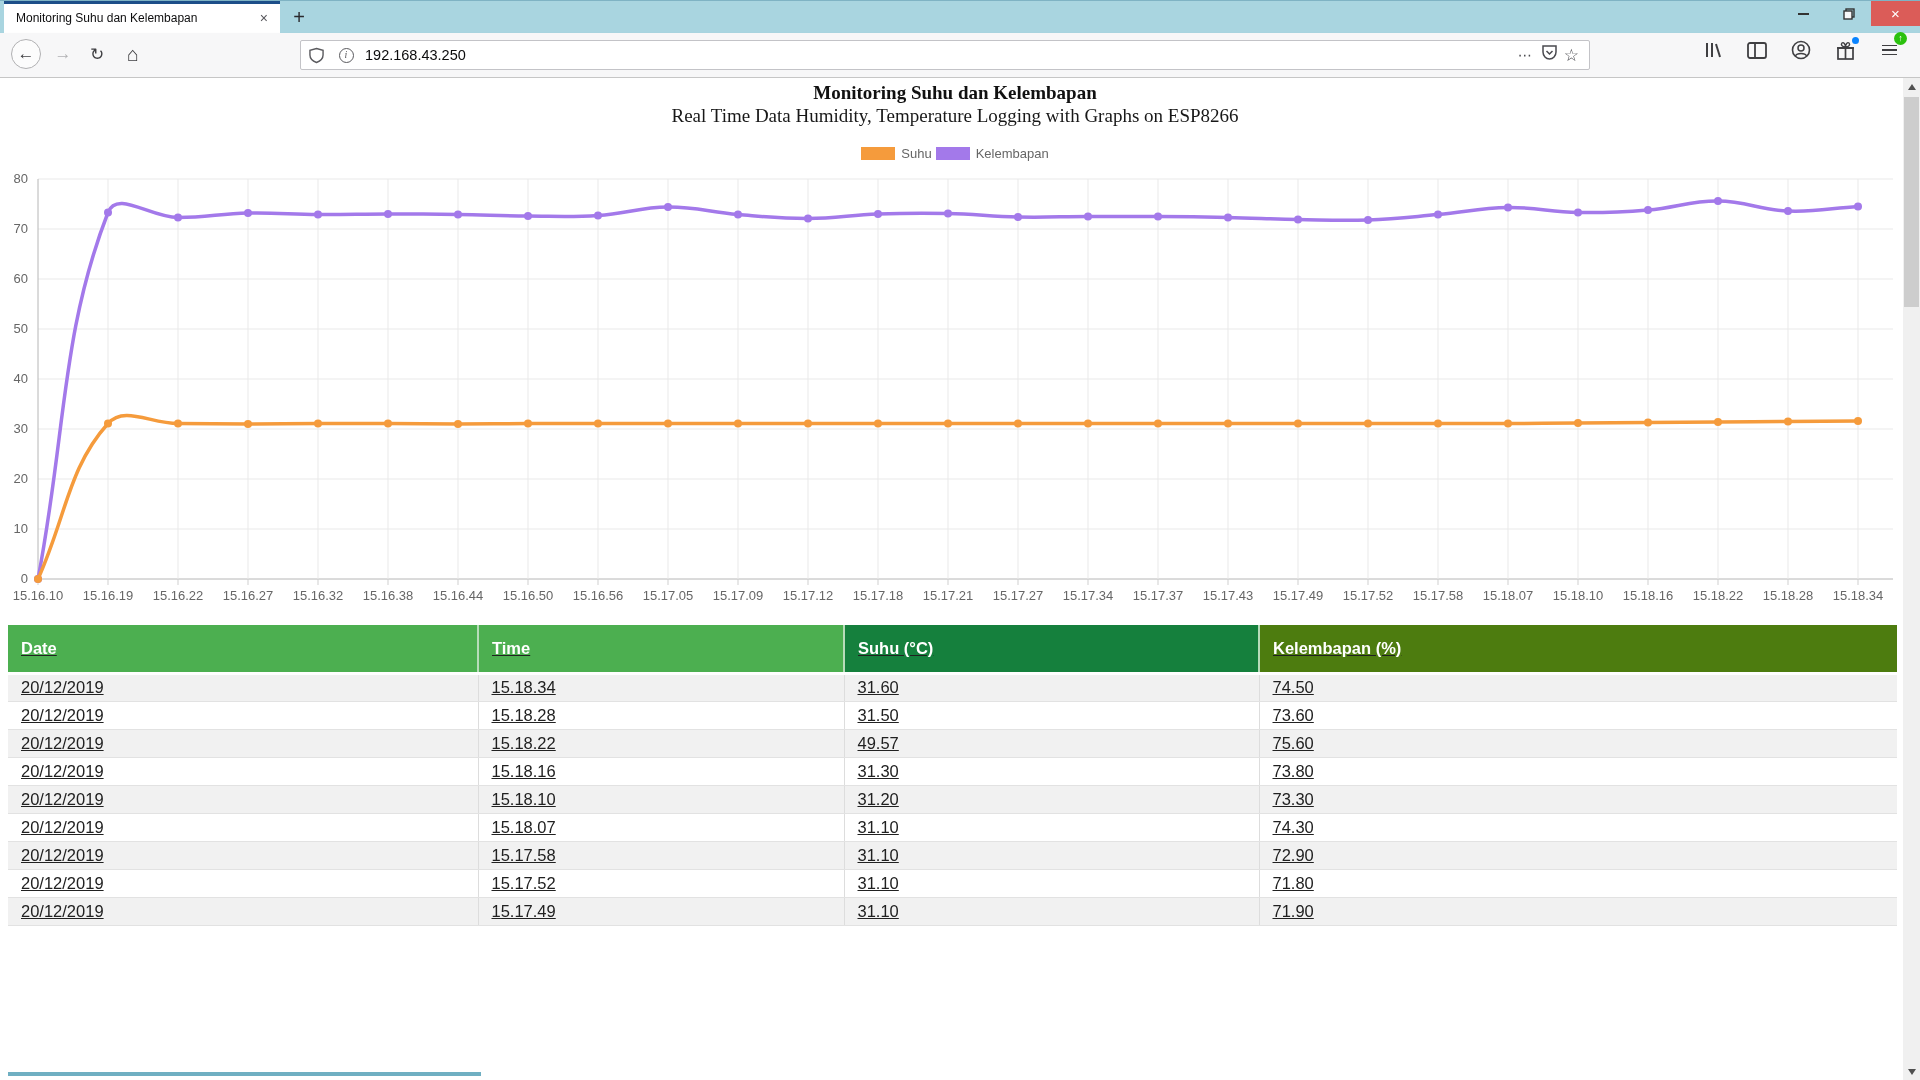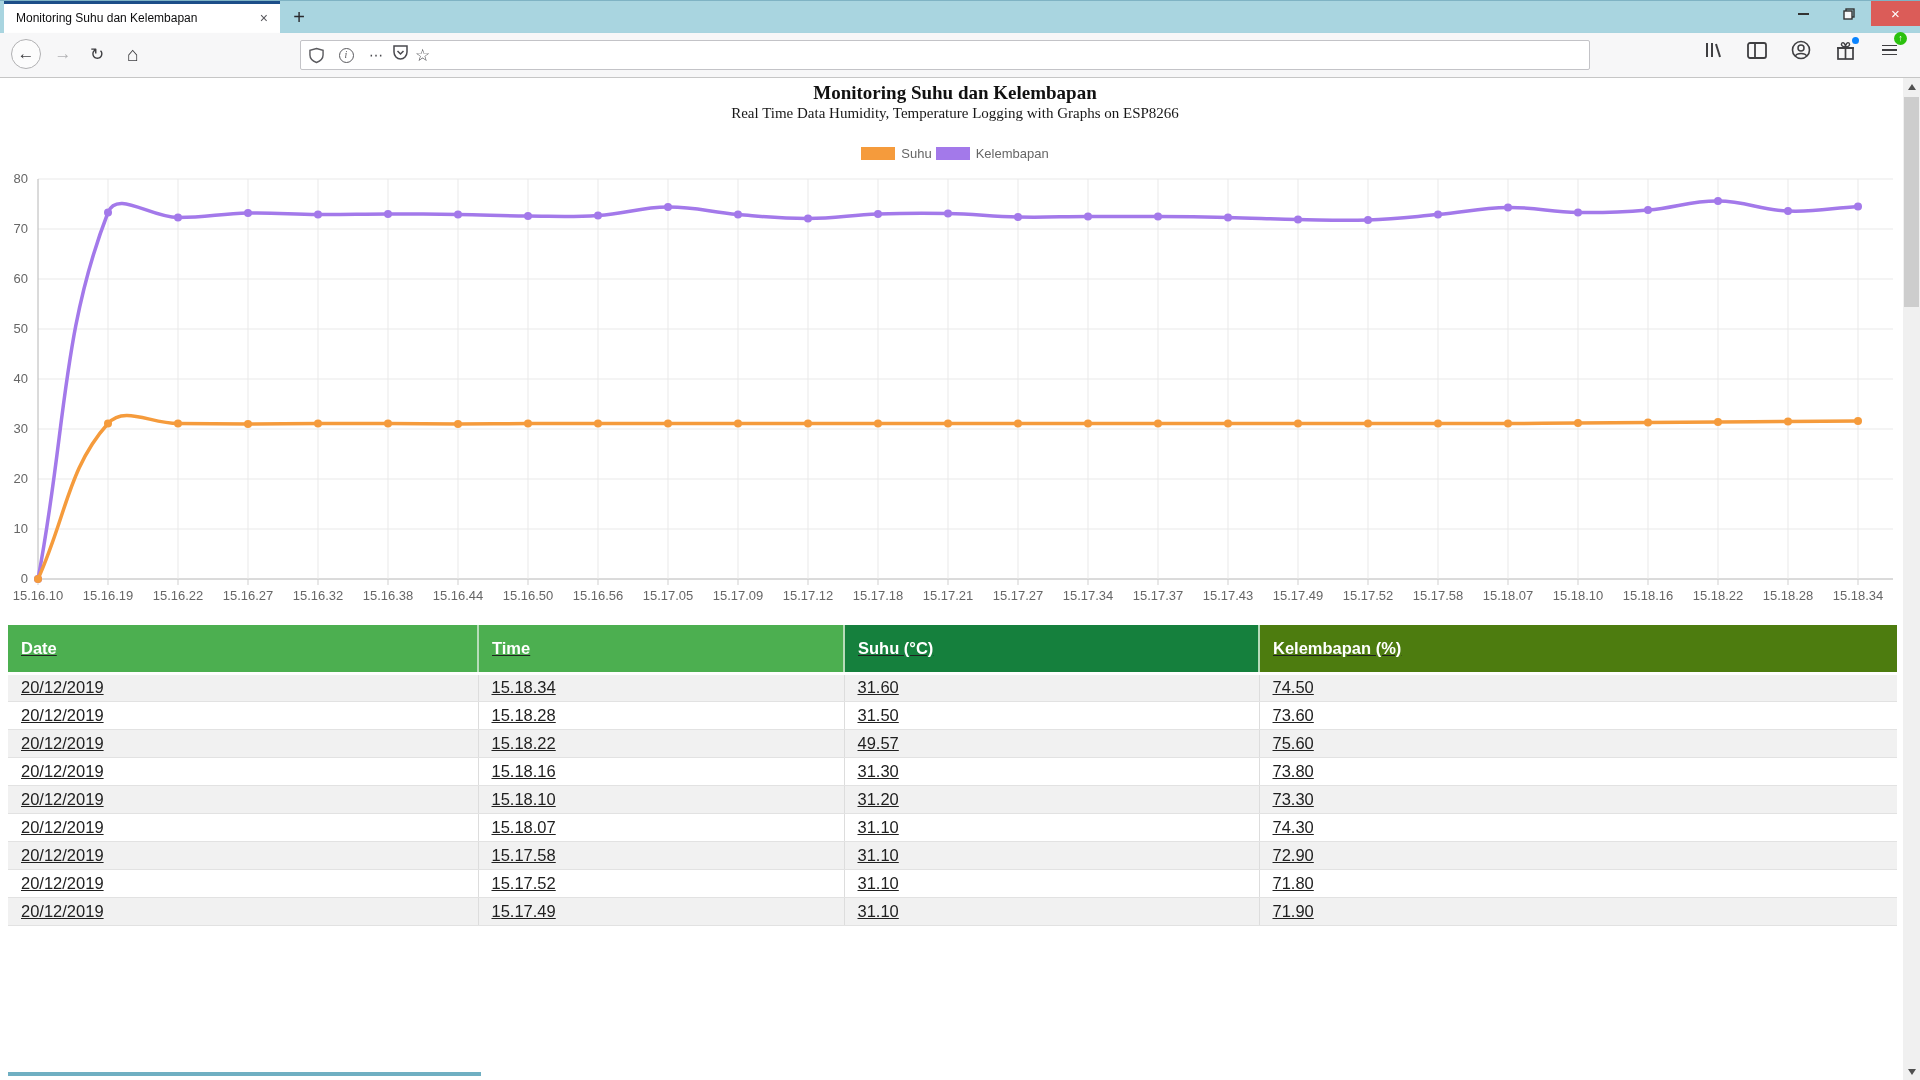--- a/index.html
+++ b/index.html
@@ -44,21 +44,21 @@
   .up-badge { position:absolute; right:-7px; top:-7px; width:13px; height:13px; border-radius:50%;
               background:#2bc10e; color:#fff; font-size:9px; line-height:13px; text-align:center; font-weight:bold; }
   .burger { width:15px; height:11px; display:flex; flex-direction:column; justify-content:space-between; }
   .burger div { height:1.8px; background:#3f3f42; }
 
   
   .content { position:absolute; left:0; top:78px; width:1903px; height:1002px; background:#fff; overflow:hidden; }
   .page-title { position:absolute; left:0; top:4px; width:1910px; text-align:center;
                 font-family:"Liberation Serif", serif; font-weight:bold; font-size:19px; color:#111; }
   .page-subtitle { position:absolute; left:0; top:27px; width:1910px; text-align:center;
-                   font-family:"Liberation Serif", serif; font-size:15px; color:#181818; }
+                   font-family:"Liberation Serif", serif; font-size:19px; color:#181818; }
   .legend { position:absolute; left:0; top:68px; width:1910px; display:flex; justify-content:center;
             align-items:center; gap:4px; }
   .legend-item { display:flex; align-items:center; gap:6px; }
   .swatch { width:34px; height:13px; }
   .legend-label { font-size:13px; color:#666; }
   #chart { position:absolute; left:0; top:90px; }
 
   .table-wrap { position:absolute; left:8px; top:547px; width:1889px; }
   table { border-collapse:collapse; width:1889px; table-layout:fixed;
           font-size:16.5px; color:#212121;text-decoration:underline; }
@@ -123,20 +123,21 @@
 
   <div class="urlbar">
     <span class="url-ico">
       <svg width="15" height="17" viewBox="0 0 16 17">
           <path d="M8 1 L15 3 V8 C15 12 12 14.5 8 16 C4 14.5 1 12 1 8 V3 Z" fill="none" stroke="#5a5a5e" stroke-width="1.5"></path>
         </svg>
     </span>
     <span class="url-ico">
       <span class="info-circ">i</span>
     </span>
+    <span class="url-text">192.168.43.250</span>
     <span class="url-right">
       <span class="dots">⋯</span>
       <span>
         <svg width="17" height="16" viewBox="0 0 17 16">
             <path d="M2 1 H15 V7 C15 11 12 14 8.5 14 C5 14 2 11 2 7 Z" fill="none" stroke="#4a4a4f" stroke-width="1.5"></path>
             <path d="M5.5 6 L8.5 9 L11.5 6" fill="none" stroke="#4a4a4f" stroke-width="1.5"></path>
           </svg>
       </span>
       <span class="star">☆</span>
     </span>

